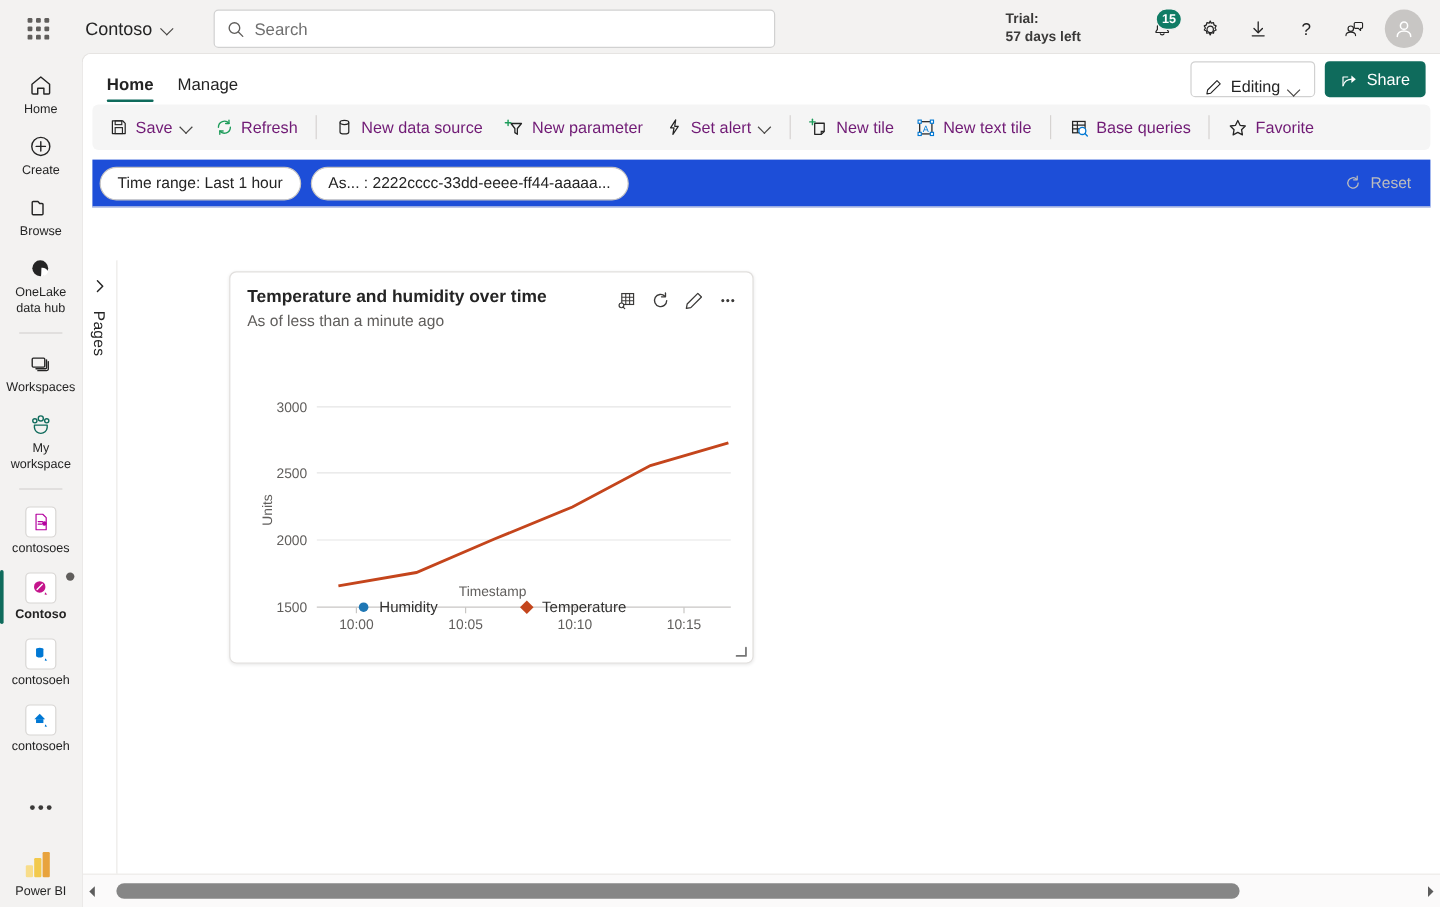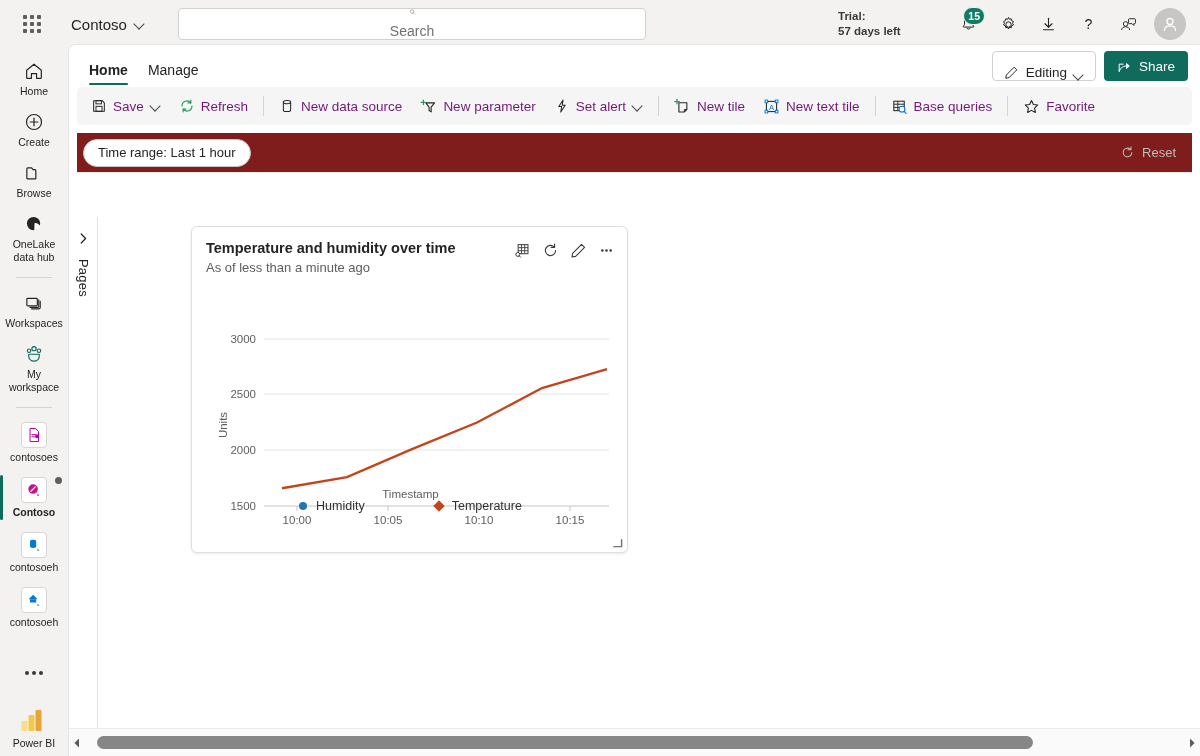--- a/index.html
+++ b/index.html
@@ -33,21 +33,21 @@
   }
   .chev { display: inline-block; width: 10px; height: 10px; position: relative; }
   .chev::before {
     content: ""; position: absolute; left: 0px; top: 1px;
     width: 7px; height: 7px; border-right: 1.3px solid #484644; border-bottom: 1.3px solid #484644;
     transform: rotate(45deg);
   }
   .searchbox {
     position: absolute; left: 178px; top: 8px; width: 468px; height: 32px;
     background: #ffffff; border: 1px solid #d1d1d1; border-radius: 4px;
-    display: flex; align-items: center; padding: 0 10px; gap: 8px; flex-direction: column;
+    display: flex; align-items: center; padding: 0 10px; gap: 8px;
   }
   .searchbox .ph { color: #707070; font-size: 14px; }
   .trial {
     position: absolute; left: 838px; top: 9px; width: 80px;
     font-size: 11.5px; line-height: 15px; color: #3b3a39; font-weight: bold;
   }
   .topicons { position: absolute; right: 10px; top: 0; height: 48px; display: flex; align-items: center; gap: 0px; }
   .ticon {
     width: 40px; height: 40px; display: flex; align-items: center; justify-content: center;
     cursor: pointer; border-radius: 4px; position: relative; color: #242424;
@@ -134,21 +134,21 @@
   }
   .rb {
     height: 30px; display: flex; align-items: center; gap: 6px; padding: 0 8px;
     border-radius: 4px; cursor: pointer; font-size: 13.5px; color: #701a75; white-space: nowrap;
   }
   .rb .cv { margin-left: 1px; }
   .rb-sep { width: 1px; height: 20px; background: #d6d3d1; margin: 0 5px; }
 
   
   .pillrow {
-    margin: 8px 8px 0 8px; height: 40px; background: #7f1d1d;
+    margin: 8px 8px 0 8px; height: 40px; background: #1d4ed8;
     display: flex; align-items: center; gap: 8px; padding: 0 6px;
     border-bottom: 1px solid #edebe9;
   }
   .pill {
     height: 28px; border: 1px solid #c8c6c4; border-radius: 14px; background: #fff;
     display: flex; align-items: center; padding: 0 14px; font-size: 13px; cursor: pointer; color: #242424;
   }
   .reset-btn {
     margin-left: auto; display: flex; align-items: center; gap: 7px; padding: 0 10px; height: 28px;
     font-size: 13px; color: #bdbdbd; cursor: default;
@@ -522,20 +522,23 @@
         <svg width="17" height="17" viewBox="0 0 18 18">
           <path d="M9 2.6 11 6.8l4.6.6-3.3 3.3.8 4.6L9 13.1l-4.1 2.2.8-4.6L2.4 7.4 7 6.8z" fill="none" stroke="#242424" stroke-width="1.15" stroke-linejoin="round"></path>
         </svg>
         <span>Favorite</span>
       </div>
     </div>
 
     <div class="pillrow">
       <div class="pill">
         <span>Time range: Last 1 hour</span>
+      </div>
+      <div class="pill">
+        <span>As... : 2222cccc-33dd-eeee-ff44-aaaaa...</span>
       </div>
       <div class="reset-btn">
         <svg width="15" height="15" viewBox="0 0 18 18">
           <path d="M14.2 9a5.2 5.2 0 1 1-1.6-3.8" fill="none" stroke="#bdbdbd" stroke-width="1.25" stroke-linecap="round"></path>
           <path d="M13.2 2.2v3.6H9.6" fill="none" stroke="#bdbdbd" stroke-width="1.25" stroke-linecap="round" stroke-linejoin="round"></path>
         </svg>
         <span>Reset</span>
       </div>
     </div>
 

